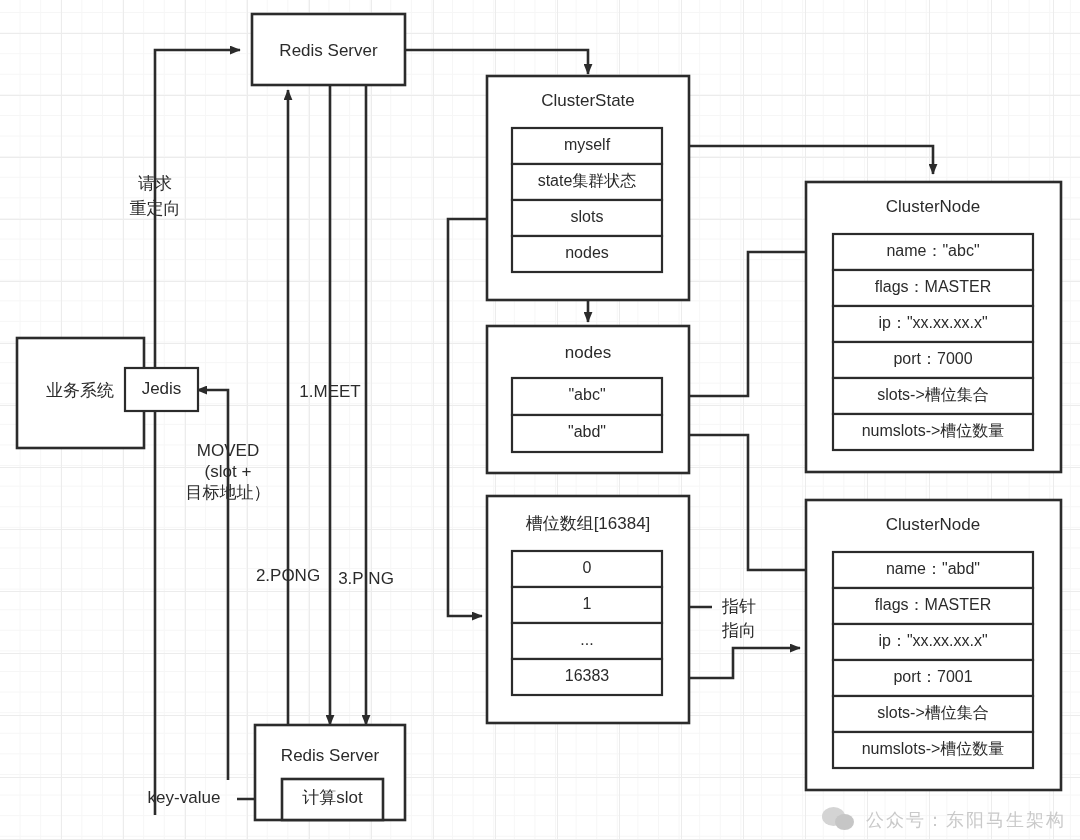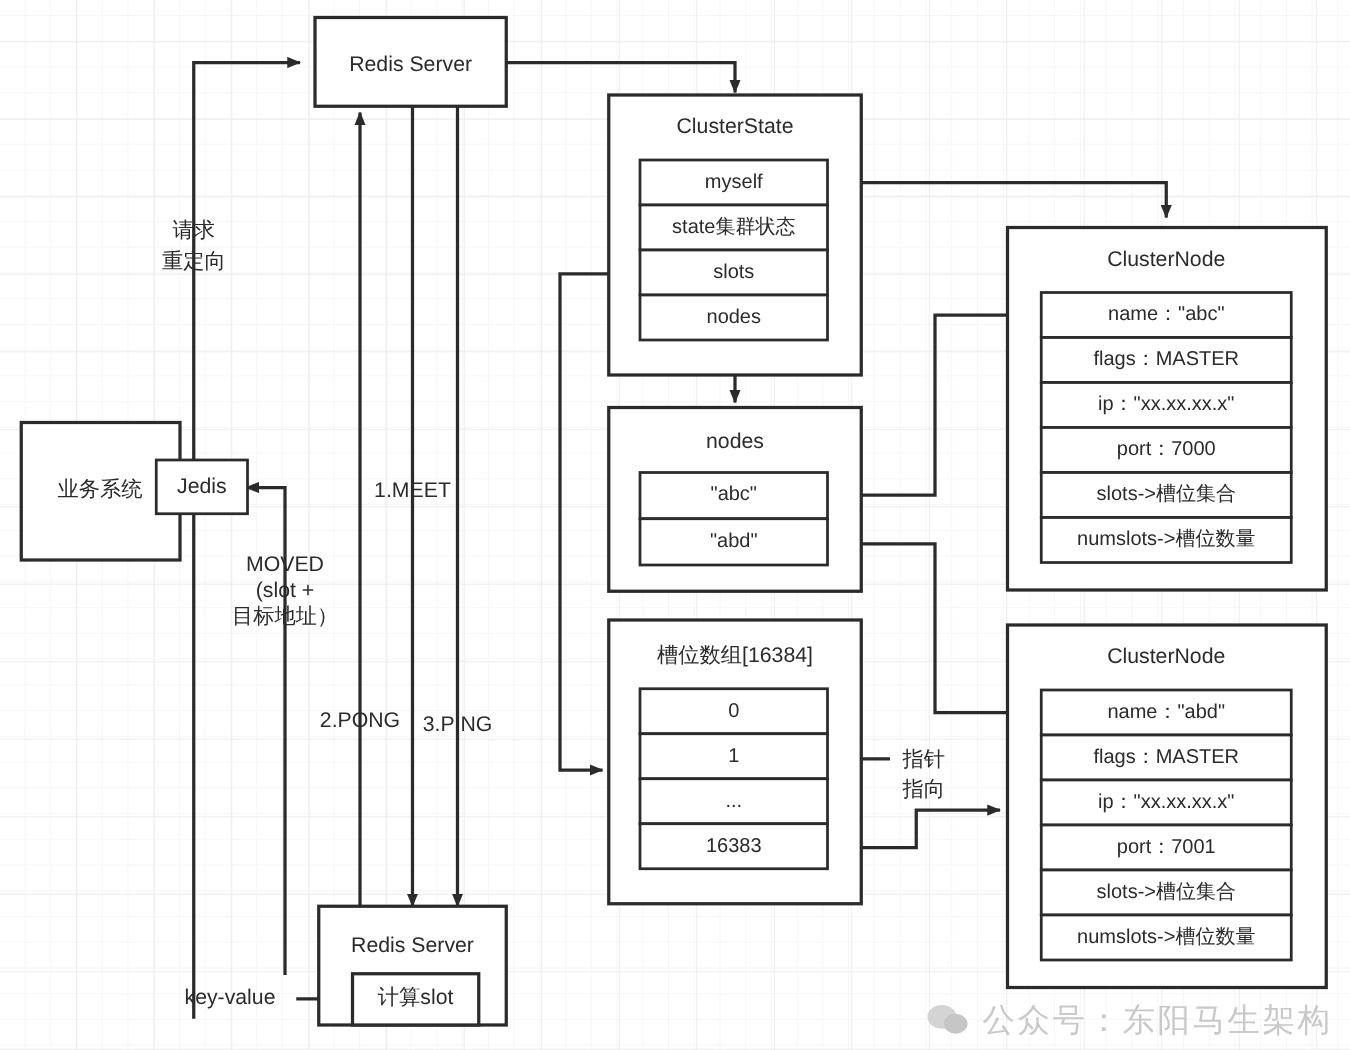--- a/index.html
+++ b/index.html
@@ -27,21 +27,21 @@
     background-position:-1px 12px;
   }
   svg#canvas{position:absolute;left:0;top:0;width:1080px;height:840px;}
   .bx{fill:#ffffff;stroke:#2b2b2b;stroke-width:2.6;}
   .bx-thin{fill:#ffffff;stroke:#2b2b2b;stroke-width:2.2;}
   .ln{stroke:#2b2b2b;stroke-width:2.6;fill:none;}
   .lbl{font-family:"Liberation Sans","DejaVu Sans",sans-serif;fill:#2b2b2b;text-anchor:middle;dominant-baseline:middle;}
   .t17{font-size:17px;}
   .t16{font-size:16px;}
   .wm{position:absolute;right:14px;bottom:6px;display:flex;align-items:center;gap:10px;
-      color:#c9c9c9;font-size:26px;letter-spacing:2px;white-space:nowrap;}
+      color:#c9c9c9;font-size:18px;letter-spacing:2px;white-space:nowrap;}
   .wm-ic{width:34px;height:28px;position:relative;flex:0 0 auto;}
   .wm-ic .b1{position:absolute;left:0;top:1px;width:23px;height:19px;border-radius:50%;background:#d4d4d4;}
   .wm-ic .b2{position:absolute;left:13px;top:8px;width:19px;height:16px;border-radius:50%;background:#c6c6c6;}
 </style>
 </head>
 <body>
 
 <div id="grid2"></div>
 <div id="grid"></div>
 

